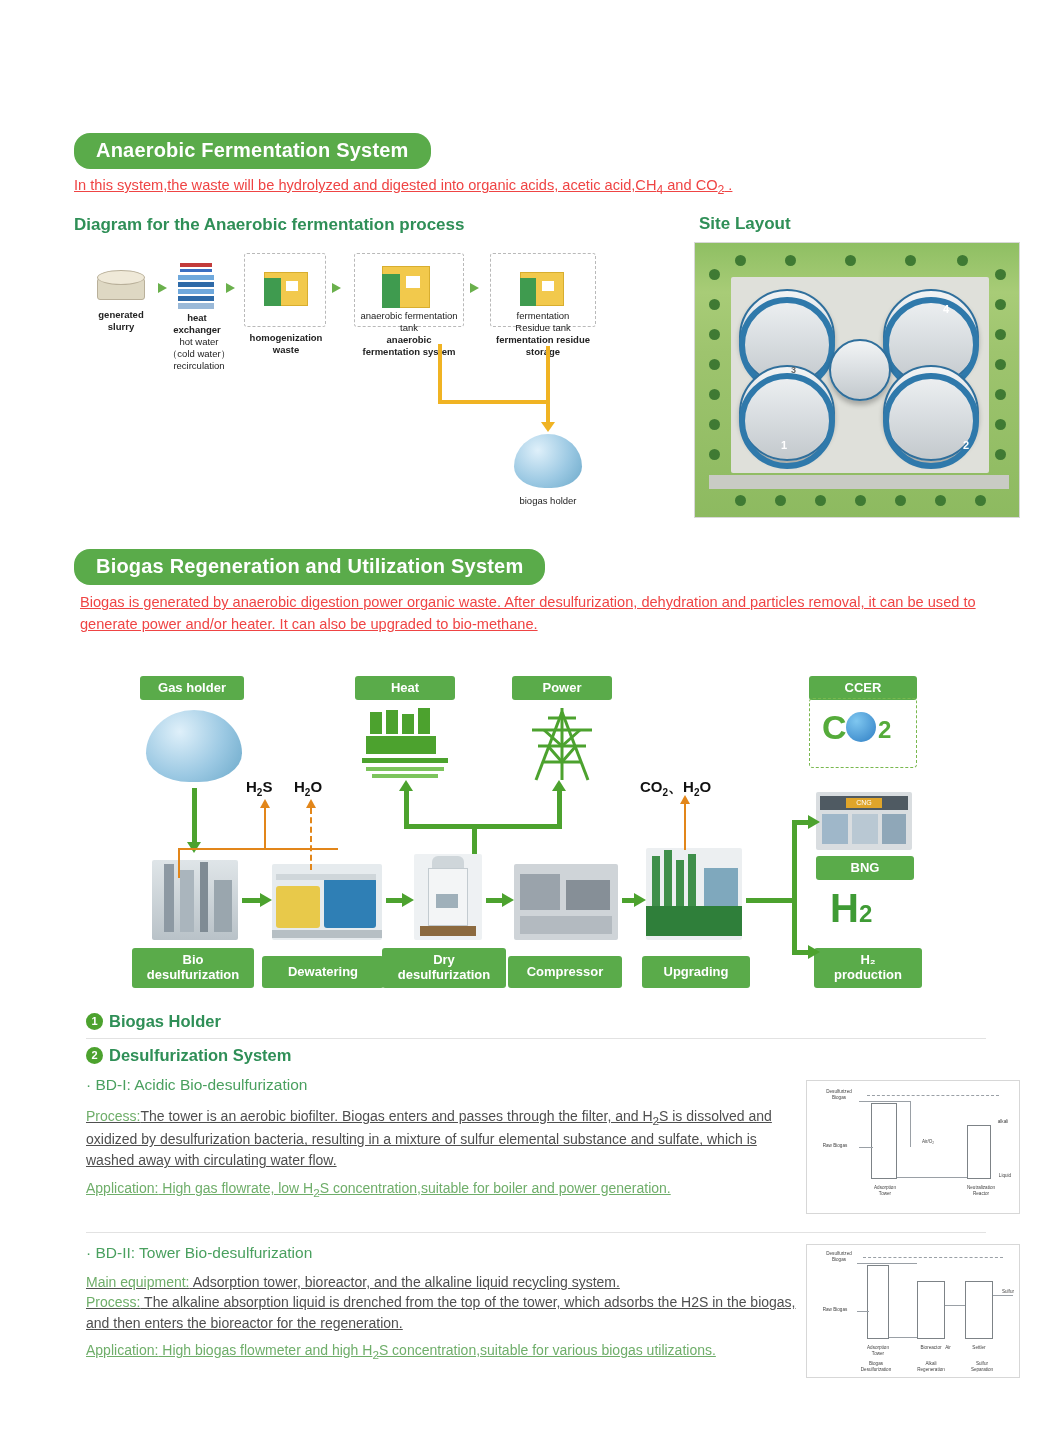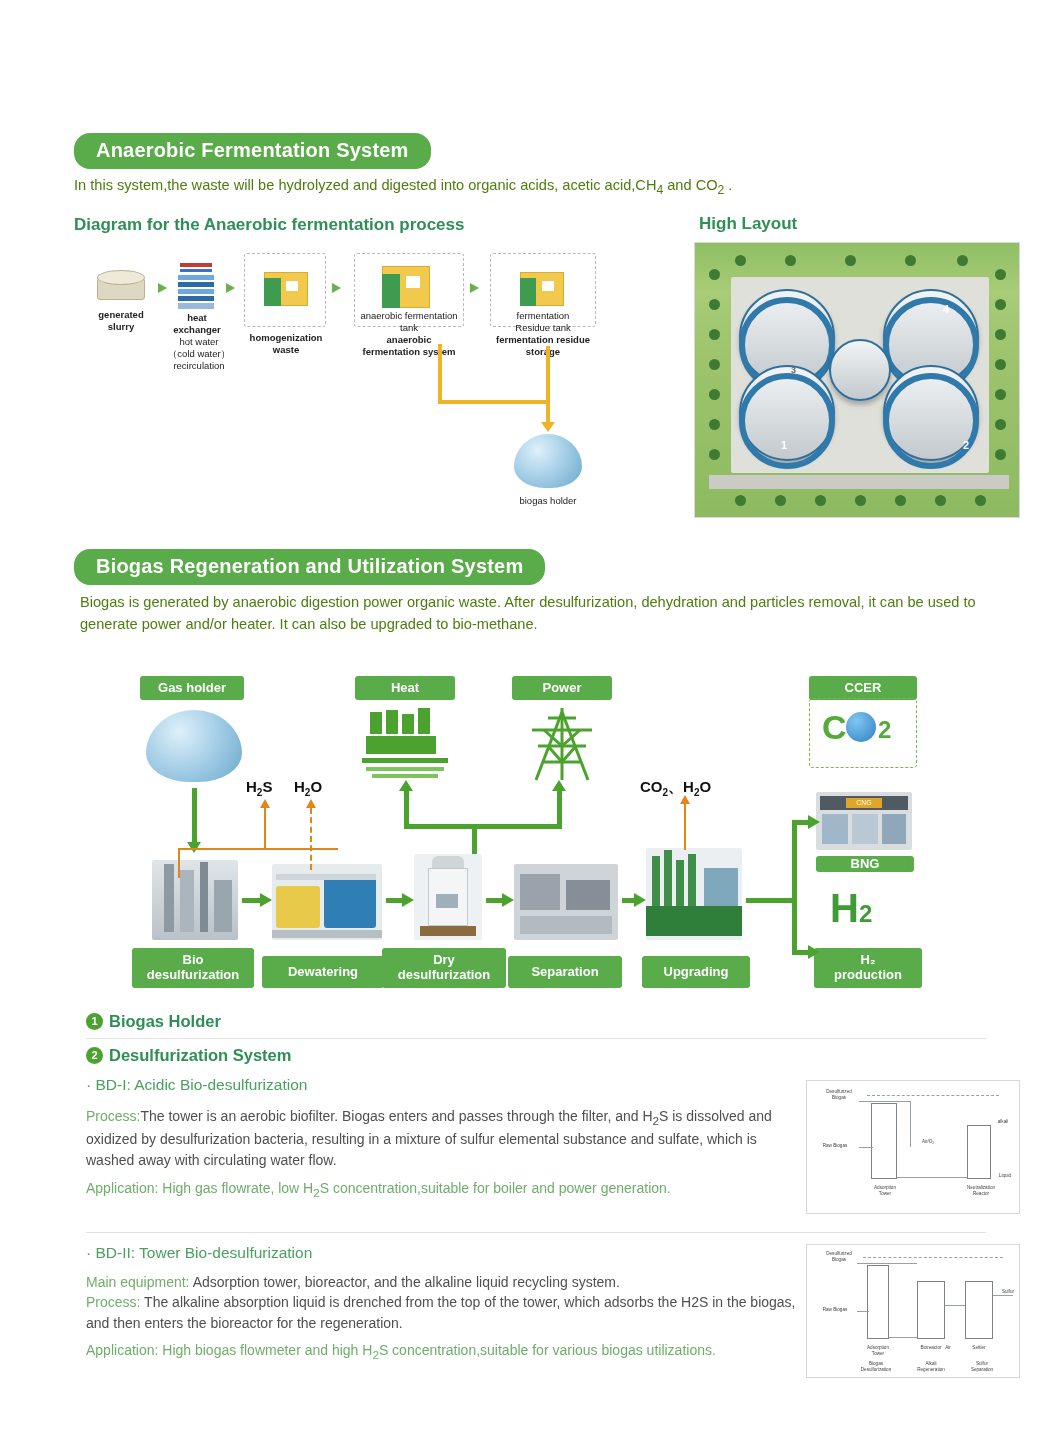--- a/index.html
+++ b/index.html
@@ -19,22 +19,23 @@
     font-weight:bold;
     padding:6px 22px 7px 22px;
     border-radius:16px;
     letter-spacing:0.2px;
   }
   .banner-wrap { position:absolute; }
 
   .para {
     position:absolute;
     font-size:14.6px;
-    color:#4d7c0f;
+    color:#ef4444;
     line-height:1.5;
+    text-decoration:underline;
   }
 
   .subhead {
     position:absolute;
     font-size:17px;
     font-weight:bold;
     color:#2f8f57;
   }
 
   
@@ -191,21 +192,21 @@
     background:#4ca22e; color:#fff;
     font-size:11px; text-align:center; font-weight:bold;
     margin-right:6px; vertical-align:2px;
   }
   .bullethead {
     position:absolute;
     font-size:15.5px; color:#4aa05f;
   }
   .btext {
     position:absolute;
-    font-size:14px; color:#4f4f4f; line-height:1.5;
+    font-size:14px; color:#4f4f4f; line-height:1.5;text-decoration:underline;
   }
   .btext .lead { color:#6fae6a; }
   .btext.app { color:#6fae6a; }
   .hr {
     position:absolute; height:1px; background:#e2e2e2;
   }
 
   
   .schem {
     position:absolute;
@@ -222,21 +223,21 @@
 
 <div class="banner-wrap" style="left:74px; top:133px;">
   <span class="banner">Anaerobic Fermentation System</span>
 </div>
 
 <div class="para" style="left:74px; top:175px; width:900px;">
   <span>In this system,the waste will be hydrolyzed and digested into organic acids, acetic acid,CH</span><sub>4</sub><span> and CO</span><sub>2</sub><span> .</span>
 </div>
 
 <div class="subhead" style="left:74px; top:215px;">Diagram for the Anaerobic fermentation process</div>
-<div class="subhead" style="left:699px; top:214px;">High Layout</div>
+<div class="subhead" style="left:699px; top:214px;">Site Layout</div>
 
 <div class="diag" style="left:74px; top:248px; width:610px; height:270px;">
 
   <div class="cyl" style="left:23px; top:30px; width:48px; height:22px;"></div>
   <div class="cyl-top" style="left:23px; top:22px; width:48px; height:15px;"></div>
   <div class="cap b" style="left:14px; top:61px; width:66px; white-space:pre-line;">generated
 slurry</div>
 
   <div class="arrow-g" style="left:84px; top:35px;"></div>
 
@@ -400,21 +401,21 @@
     <span style="position:absolute;left:56px;top:10px;font-size:24px;">2</span>
   </div>
 
   <div class="equip" style="left:742px; top:124px; width:96px; height:58px; background:#d9dde0;">
     <div style="position:absolute;left:4px;top:4px;width:88px;height:14px;background:#4f5a62;"></div>
     <div style="position:absolute;left:30px;top:6px;width:36px;height:10px;background:#e0a52a;font-size:7px;color:#fff;text-align:center;line-height:10px;">CNG</div>
     <div style="position:absolute;left:6px;top:22px;width:26px;height:30px;background:#9fb7c9;"></div>
     <div style="position:absolute;left:36px;top:22px;width:26px;height:30px;background:#b9c8d3;"></div>
     <div style="position:absolute;left:66px;top:22px;width:24px;height:30px;background:#8fa7b8;"></div>
   </div>
-  <div class="flowbox" style="left:742px; top:188px; width:98px; height:16px;">BNG</div>
+  <div class="flowbox" style="left:742px; top:188px; width:98px; height:24px;">BNG</div>
 
   <div style="position:absolute; left:756px; top:218px; width:70px; height:48px; font-size:40px; font-weight:bold; color:#3f9b35; font-family:'Liberation Sans',sans-serif;">
     H<span style="font-size:24px;">2</span>
   </div>
 
   <div class="equip" style="left:78px; top:192px; width:86px; height:80px; background:linear-gradient(180deg,#dfe5e8,#b9c2c8);">
     <div style="position:absolute;left:12px;top:4px;width:10px;height:68px;background:#8d99a3;"></div>
     <div style="position:absolute;left:28px;top:10px;width:14px;height:62px;background:#aab5bd;"></div>
     <div style="position:absolute;left:48px;top:2px;width:8px;height:70px;background:#7f8b94;"></div>
     <div style="position:absolute;left:62px;top:20px;width:18px;height:52px;background:#9aa6ae;"></div>
@@ -437,21 +438,21 @@
     <div style="position:absolute;left:6px;top:72px;width:56px;height:10px;background:#8c6a3f;"></div>
   </div>
   <div class="flowbox" style="left:308px; top:280px; width:124px; height:40px; white-space:pre-line;">Dry
 desulfurization</div>
 
   <div class="equip" style="left:440px; top:196px; width:104px; height:76px; background:#cfd4d8;">
     <div style="position:absolute;left:6px;top:10px;width:40px;height:36px;background:#9aa3ab;"></div>
     <div style="position:absolute;left:52px;top:16px;width:44px;height:30px;background:#868f97;"></div>
     <div style="position:absolute;left:6px;top:52px;width:92px;height:18px;background:#b3bac0;"></div>
   </div>
-  <div class="flowbox" style="left:434px; top:288px; width:114px; height:32px;">Separation</div>
+  <div class="flowbox" style="left:434px; top:288px; width:114px; height:32px;">Compressor</div>
 
   <div class="equip" style="left:572px; top:180px; width:96px; height:92px; background:#eceff1;">
     <div style="position:absolute;left:6px;top:8px;width:8px;height:50px;background:#3f8f4a;"></div>
     <div style="position:absolute;left:18px;top:2px;width:8px;height:56px;background:#3f8f4a;"></div>
     <div style="position:absolute;left:30px;top:12px;width:8px;height:46px;background:#3f8f4a;"></div>
     <div style="position:absolute;left:42px;top:6px;width:8px;height:52px;background:#3f8f4a;"></div>
     <div style="position:absolute;left:0;top:58px;width:96px;height:30px;background:#2f7f3a;"></div>
     <div style="position:absolute;left:58px;top:20px;width:34px;height:38px;background:#7fa8bd;"></div>
   </div>
   <div class="flowbox" style="left:568px; top:288px; width:108px; height:32px;">Upgrading</div>

